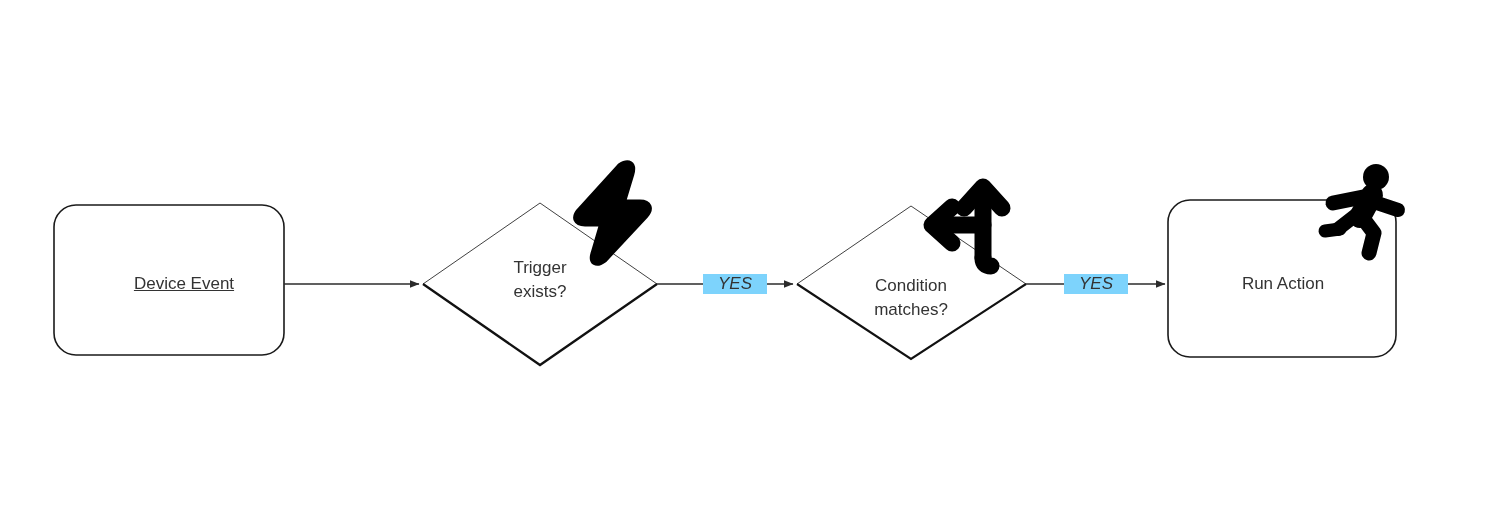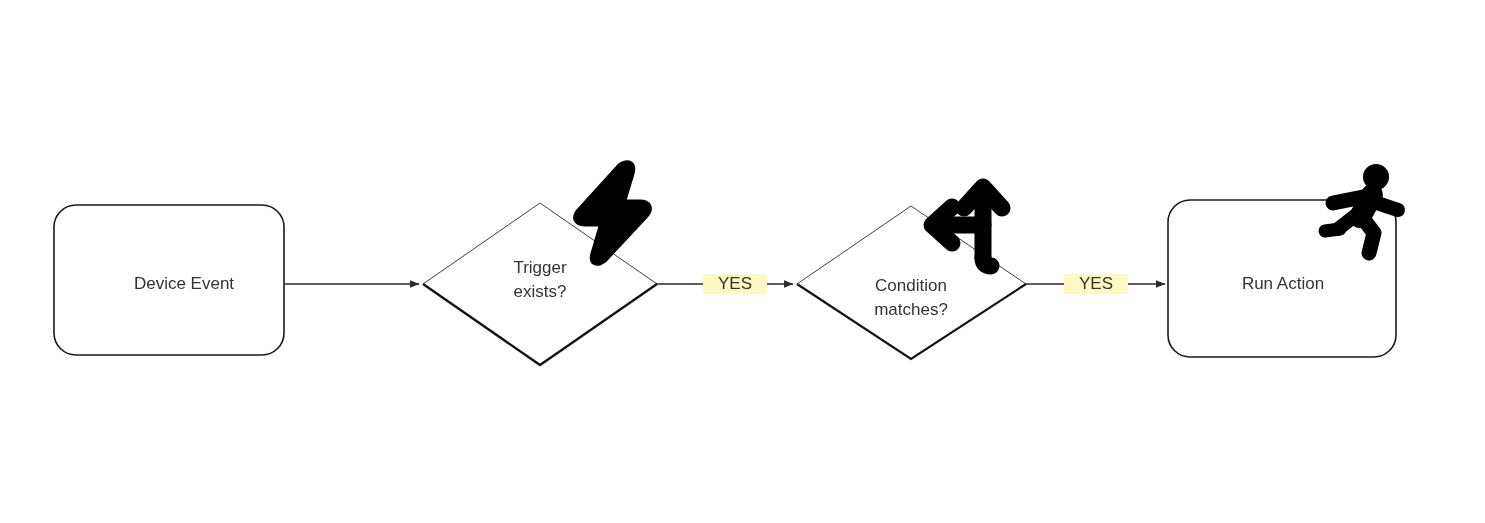--- a/index.html
+++ b/index.html
@@ -33,23 +33,24 @@
     font-family: "Liberation Sans", sans-serif;
     white-space: pre-line;
     pointer-events: none;
   }
   .edge-label {
     position: absolute;
     color: #333333;
     font-size: 17px;
     line-height: 20px;
     font-family: "Liberation Sans", sans-serif;
-    background: #fef9c3;
+    background: #7dd3fc;
     padding: 0 3px;
     text-align: center;
+    font-style: italic;
   }
 </style>
 </head>
 <body>
 
 <div id="canvas">
 
   <svg class="svg-layer" viewBox="0 0 1485 523">
     <defs>
       <marker id="arrowhead" markerWidth="10" markerHeight="8" refX="9.5" refY="4" orient="auto" markerUnits="userSpaceOnUse">
@@ -105,21 +106,21 @@
 
       <path d="M 55 38 L 76 45" fill="none" stroke="#000000" stroke-width="14" stroke-linecap="round"></path>
 
       <path d="M 40 52 L 52 68 L 47 88" fill="none" stroke="#000000" stroke-width="15" stroke-linecap="round" stroke-linejoin="round"></path>
 
       <path d="M 34 50 L 16 64" fill="none" stroke="#000000" stroke-width="14" stroke-linecap="round"></path>
       <path d="M 18 64 L 3 66" fill="none" stroke="#000000" stroke-width="13" stroke-linecap="round"></path>
     </g>
   </svg>
 
-  <div class="node-label" style="left:54px; top:272px; width:260px;">Device Event</div>
+  <div class="node-label" style="left:54px; top:272px; width:260px;text-decoration:underline;">Device Event</div>
 
   <div class="node-label" style="left:423px; top:256px; width:234px;">Trigger
 exists?</div>
 
   <div class="node-label" style="left:796px; top:274px; width:230px;">Condition
 matches?</div>
 
   <div class="node-label" style="left:1168px; top:272px; width:230px;">Run Action</div>
 
   <div class="edge-label" style="left:703px; top:274px; width:58px;">YES</div>

